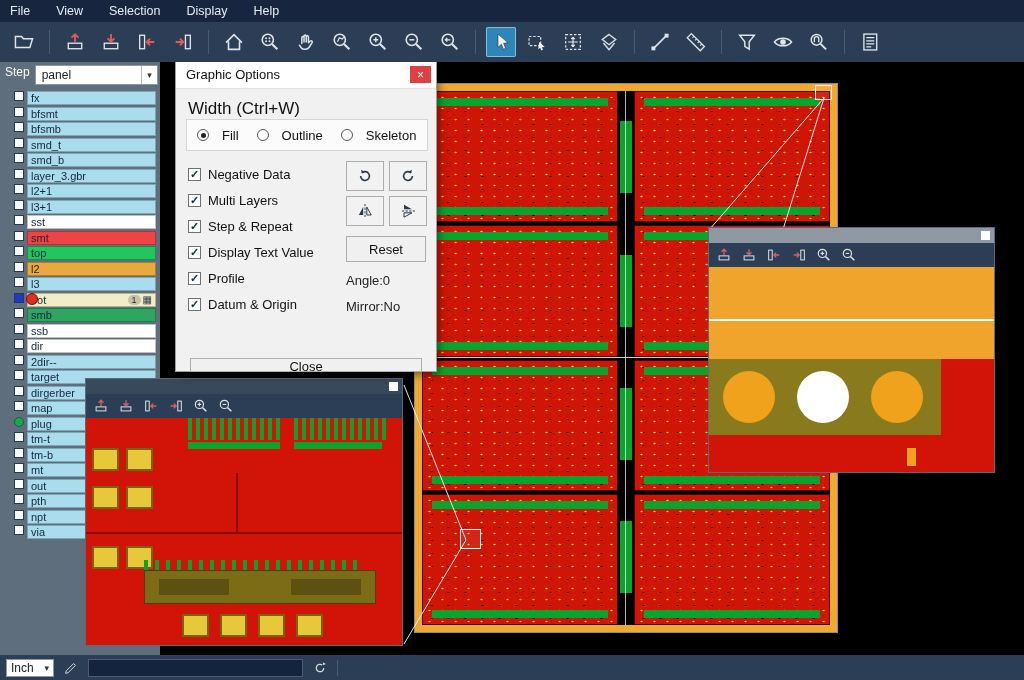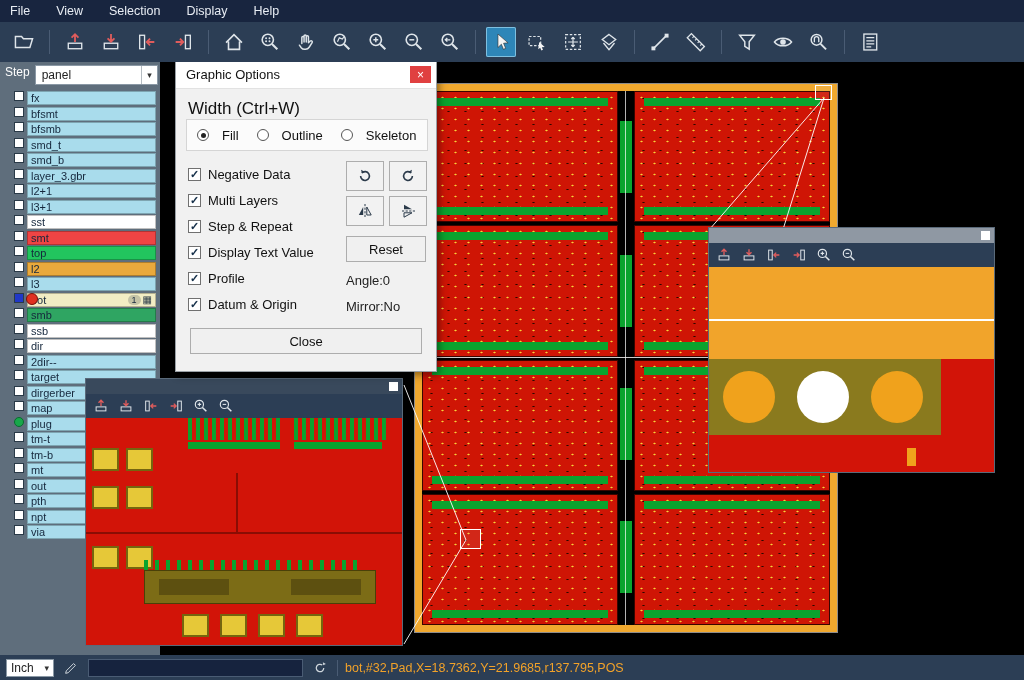--- a/index.html
+++ b/index.html
@@ -102,21 +102,21 @@
   .radio.sel::after{content:"";position:absolute;left:2.5px;top:2.5px;right:2.5px;bottom:2.5px;background:#222;border-radius:50%}
   #dialog-checks{position:absolute;left:12px;top:72px;width:150px}
   .chk-row{display:flex;align-items:center;gap:7px;height:26px;font-size:13px;color:#111}
   .cb{width:13px;height:13px;border:1px solid #707070;background:#fff;display:flex;align-items:center;justify-content:center;font-size:11px;color:#16304a;font-weight:bold;flex:none;line-height:1}
   .dlg-right{position:absolute;left:170px;top:72px;width:84px}
   .rotbtns{display:grid;grid-template-columns:38px 38px;grid-auto-rows:30px;gap:5px}
   .rbtn{background:#f2f2f2;border:1px solid #adadad;display:flex;align-items:center;justify-content:center}
   .dlg-btn{background:#f0f0f0;border:1px solid #adadad;font-size:13px;color:#111;font-family:"Liberation Sans",sans-serif}
   #resetBtn{width:80px;height:26px;margin-top:10px}
   .dlg-info{font-size:13px;color:#222;margin-top:11px}
-  .dlg-close-btn{position:absolute;left:14px;right:14px;bottom:19px;height:26px}
+  .dlg-close-btn{position:absolute;left:14px;right:14px;bottom:1px;height:14px}
 
   
   #statusbar{position:absolute;left:0;bottom:0;width:100%;height:25px;background:#2c3e55;display:flex;align-items:center;padding:0 6px;gap:7px;z-index:5}
   #unit-select{width:48px;height:18px;background:#fff;border:1px solid #8a98a5;display:flex;align-items:center;justify-content:space-between;padding:0 4px;font-size:12px;color:#222}
   #unit-select .chev{font-size:9px;color:#333}
   #cmd-input{width:215px;height:18px;background:#16233e;border:1px solid #4a5c74;color:#dfe5ea;font-size:12px;padding:0 4px;font-family:"Liberation Sans",sans-serif}
   .sb-icon{width:20px;height:20px;display:flex;align-items:center;justify-content:center}
   .sb-sep{width:1px;height:16px;background:#4a5c74}
   #status-text{font-size:12.5px}
 </style>
@@ -796,16 +796,15 @@
         </svg>
       </div>
     <input id="cmd-input" value="" style="">
     <div class="sb-icon" id="sb-refresh">
         <svg viewBox="0 0 18 18" width="16" height="16">
           <path d="M13.2 9 a4.2 4.2 0 1 1 -1.6 -3.3" fill="none" stroke="#cfd6dc" stroke-width="1.4"></path>
           <path d="M12.2 2.6 l.4 3.2 3 -1.4 z" fill="#cfd6dc"></path>
         </svg>
       </div>
     <div class="sb-sep"></div>
-    <div id="status-text" style="color: rgb(242, 162, 41);">bot,#32,Pad,X=18.7362,Y=21.9685,r137.795,POS</div>
   </div>
 
 </div>
 
 </body></html>

